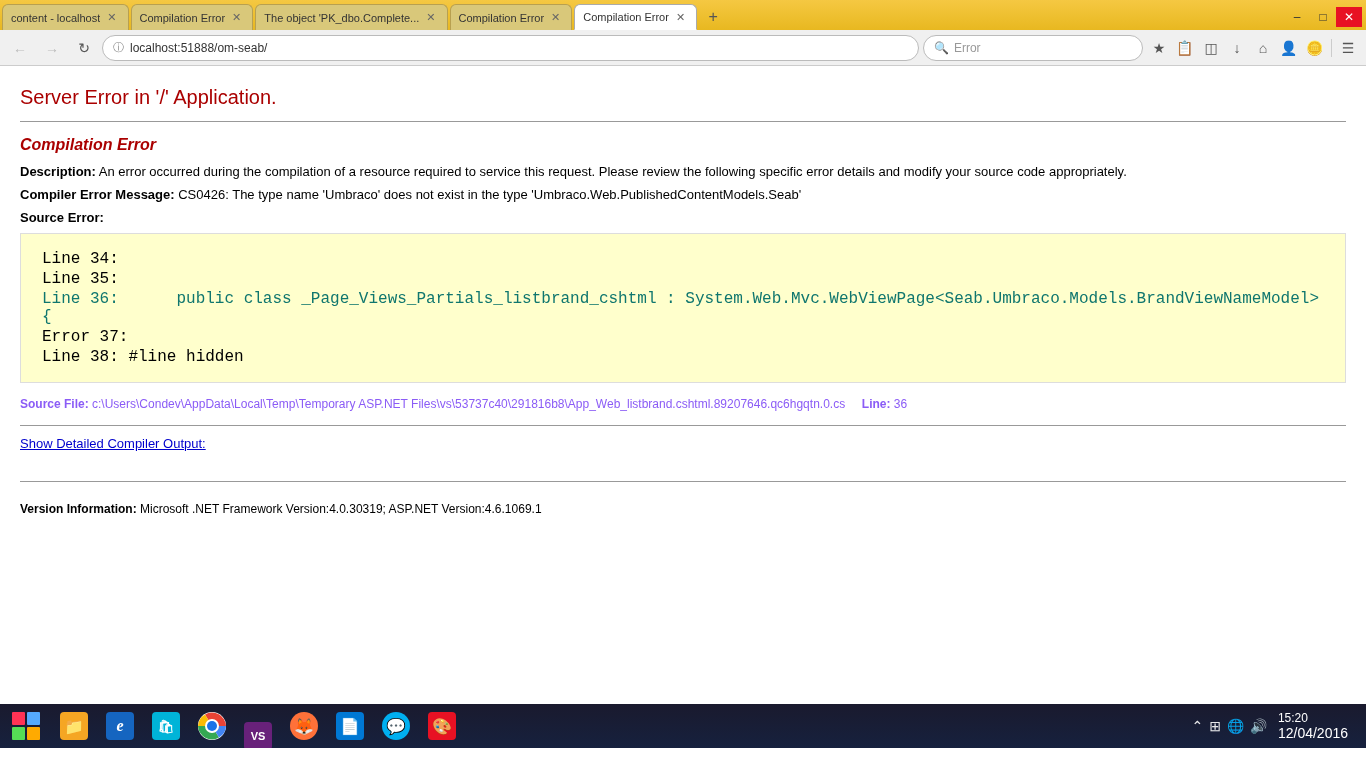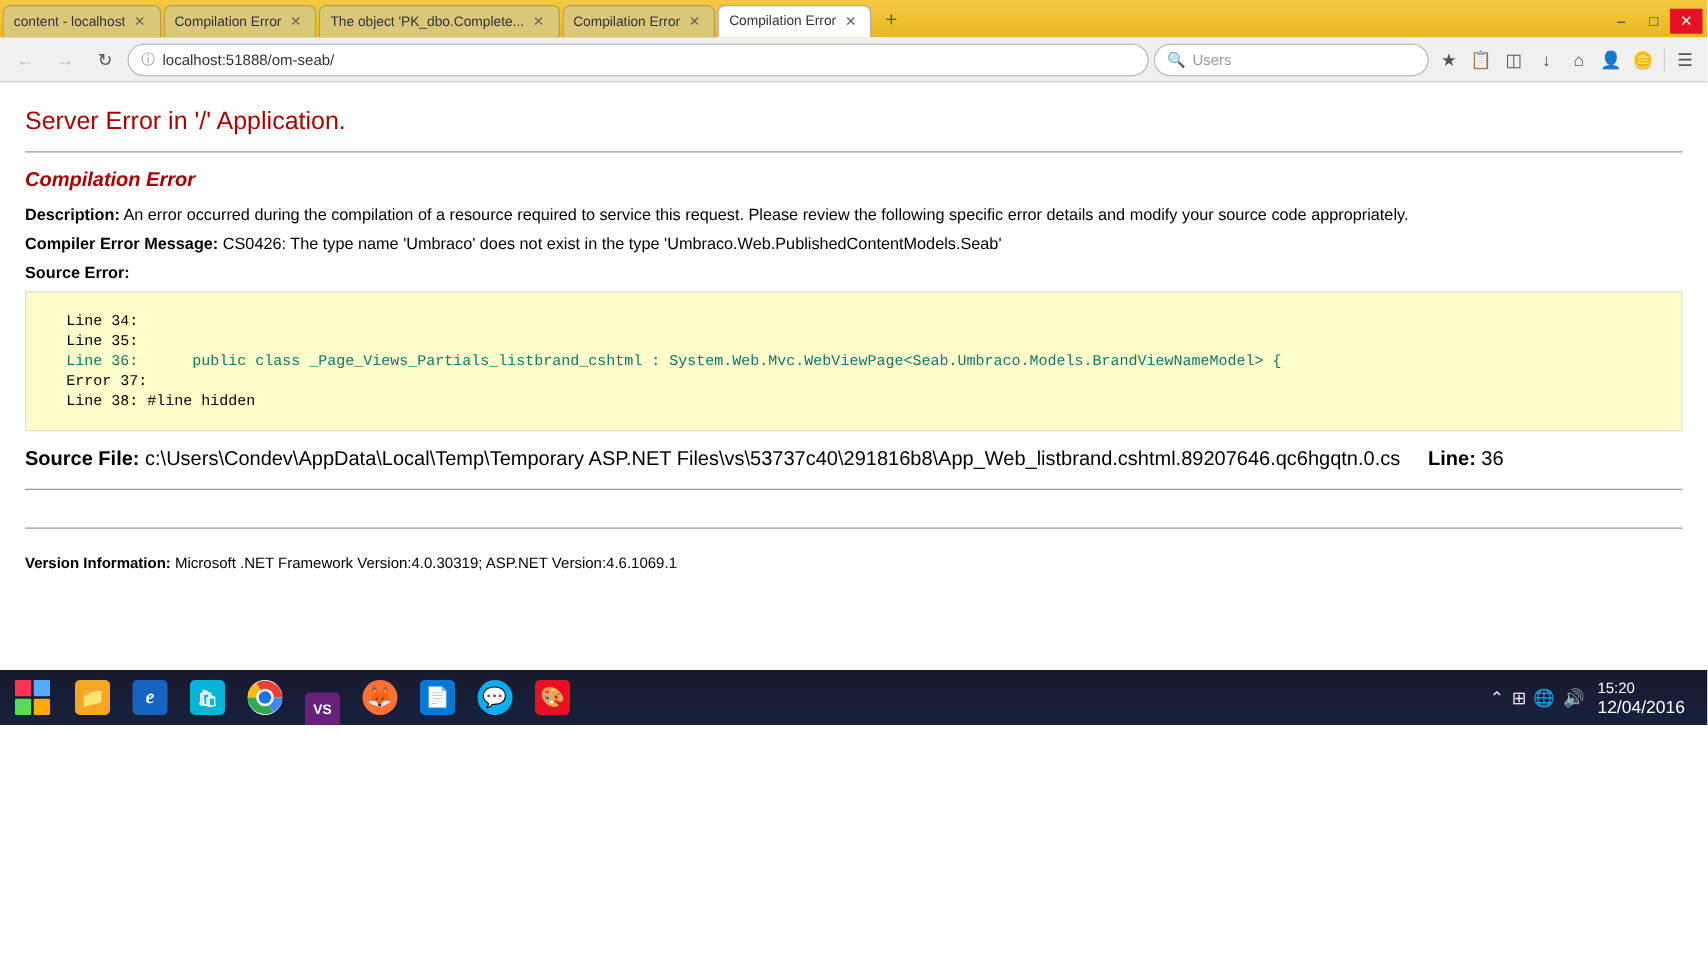--- a/index.html
+++ b/index.html
@@ -1,19 +1,19 @@
 <!DOCTYPE html>
 <html><head>
   <meta charset="utf-8">
   <style>
     * { margin: 0; padding: 0; box-sizing: border-box; }
     body { font-family: Arial, sans-serif; font-size: 13px; background: #fff; overflow: hidden; }
 
     
-    .browser-window { width: 1366px; height: 580px; display: flex; flex-direction: column; }
+    .browser-window { width: 1366px; height: 748px; display: flex; flex-direction: column; }
 
     
     .title-bar {
       height: 30px;
       background: linear-gradient(to bottom, #f5c842, #e8b820);
       display: flex;
       align-items: stretch;
       padding-top: 4px;
       padding-left: 2px;
     }
@@ -177,29 +177,29 @@
       font-weight: bold;
       color: #a00;
       margin-bottom: 10px;
     }
     .desc-line { font-size: 13px; margin-bottom: 8px; color: #000; }
     .desc-line strong { font-weight: bold; }
     .source-error-label { font-weight: bold; font-size: 13px; margin-bottom: 8px; }
     .source-code-box {
       background: #ffffcc;
       border: 1px solid #ddd;
-      padding: 14px 32px;
+      padding: 14px 21px;
       margin: 8px 0 14px 0;
       font-family: Consolas, 'Courier New', monospace;
-      font-size: 12px;
+      font-size: 16px;
       color: #000;
     }
     .source-line { margin: 2px 0; }
     .source-line.highlighted { color: #0f766e; }
-    .source-file-line { font-size: 16px; color: #000000; margin-bottom: 14px; }
+    .source-file-line { font-size: 12px; color: #8b5cf6; margin-bottom: 14px; }
     .source-file-line strong { font-weight: bold; }
     .link-line { margin: 6px 0; }
     .link-line a {
       color: #00c;
       text-decoration: underline;
       cursor: pointer;
       font-size: 13px;
     }
     .version-line { font-size: 12px; color: #000; margin-top: 20px; }
     .version-line strong { font-weight: bold; }
@@ -324,21 +324,21 @@
   <div class="nav-bar">
     <button class="nav-btn disabled">←</button>
     <button class="nav-btn disabled">→</button>
     <button class="nav-btn">↻</button>
     <div class="address-bar">
       <span class="address-icon">ⓘ</span>
       <span class="address-text">localhost:51888/om-seab/</span>
     </div>
     <div class="search-bar">
       <span>🔍</span>
-      <span>Users</span>
+      <span>Error</span>
     </div>
     <div class="nav-icons">
       <div class="nav-icon-btn">★</div>
       <div class="nav-icon-btn">📋</div>
       <div class="nav-icon-btn">◫</div>
       <div class="nav-icon-btn">↓</div>
       <div class="nav-icon-btn">⌂</div>
       <div class="nav-icon-btn">👤</div>
       <div class="nav-icon-btn">🪙</div>
       <div class="nav-separator"></div>
@@ -375,20 +375,23 @@
     <p class="source-file-line">
       <strong>Source File:</strong>
       <span>c:\Users\Condev\AppData\Local\Temp\Temporary ASP.NET Files\vs\53737c40\291816b8\App_Web_listbrand.cshtml.89207646.qc6hgqtn.0.cs</span>
       &nbsp;&nbsp;&nbsp;
       <strong>Line:</strong>
       <span>36</span>
     </p>
 
     <hr class="divider" style="margin-top: 10px; margin-bottom: 10px;">
 
+    <p class="link-line">
+      <a>Show Detailed Compiler Output:</a>
+    </p>
 
     <hr class="divider" style="margin-top: 30px;">
 
     <p class="version-line">
       <strong>Version Information:</strong>
       <span>Microsoft .NET Framework Version:4.0.30319; ASP.NET Version:4.6.1069.1</span>
     </p>
   </div>
 
   <div class="taskbar">

